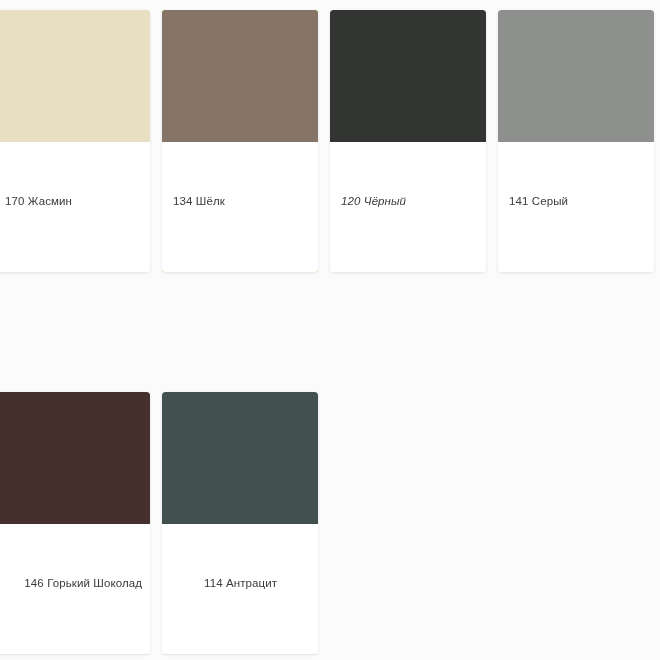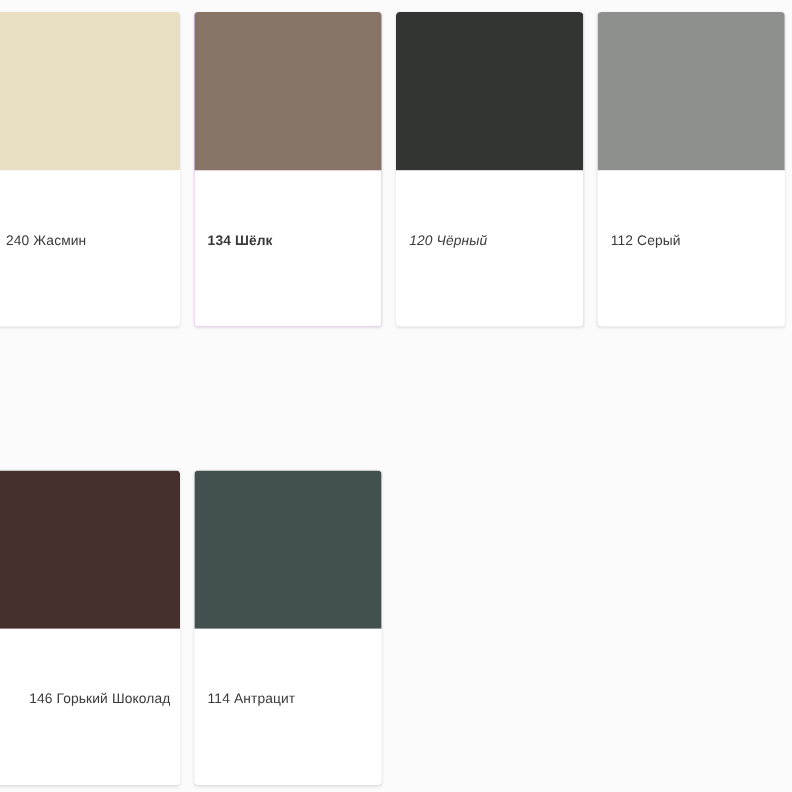--- a/index.html
+++ b/index.html
@@ -81,65 +81,65 @@
 </style>
 </head>
 <body style="background: rgb(250, 251, 250);">
 
 <div class="catalog-grid">
 
   <div class="color-card">
     <div class="card-inner" style="background-color: rgb(255, 255, 255);">
       <div class="swatch" style="background-color: rgb(233, 223, 195);"></div>
       <div class="card-body" style="background-color: rgb(255, 255, 255);">
-        <div class="color-name" style="color: rgb(58, 58, 58);">240 Жасмин</div>
+        <div class="color-name" style="color: rgb(58, 58, 58);">170 Жасмин</div>
       </div>
     </div>
   </div>
 
   <div class="color-card">
-    <div class="card-inner" style="background-color: #f0abfc; font-weight: bold;">
+    <div class="card-inner" style="background-color: #84cc16;">
       <div class="swatch" style="background-color: rgb(134, 117, 102);"></div>
       <div class="card-body" style="background-color: rgb(255, 255, 255);">
         <div class="color-name" style="color: rgb(58, 58, 58);">134 Шёлк</div>
       </div>
     </div>
   </div>
 
   <div class="color-card">
     <div class="card-inner" style="background-color: rgb(255, 255, 255);">
       <div class="swatch" style="background-color: rgb(51, 53, 51);"></div>
       <div class="card-body" style="background-color: rgb(255, 255, 255); font-style: italic;">
         <div class="color-name" style="color: rgb(58, 58, 58);">120 Чёрный</div>
       </div>
     </div>
   </div>
 
   <div class="color-card">
     <div class="card-inner" style="background-color: rgb(255, 255, 255);">
       <div class="swatch" style="background-color: rgb(141, 144, 141);"></div>
       <div class="card-body" style="background-color: rgb(255, 255, 255);">
-        <div class="color-name" style="color: rgb(58, 58, 58);">112 Серый</div>
+        <div class="color-name" style="color: rgb(58, 58, 58);">141 Серый</div>
       </div>
     </div>
   </div>
 
   <div class="row-spacer"></div>
 
   <div class="color-card">
     <div class="card-inner" style="background-color: rgb(255, 255, 255);">
       <div class="swatch" style="background-color: rgb(70, 48, 46);"></div>
       <div class="card-body" style="background-color: rgb(255, 255, 255);">
         <div class="color-name" style="color: rgb(58, 58, 58); text-align: right;">146 Горький Шоколад</div>
       </div>
     </div>
   </div>
 
   <div class="color-card">
     <div class="card-inner" style="background-color: rgb(255, 255, 255);">
       <div class="swatch" style="background-color: rgb(66, 81, 79);"></div>
       <div class="card-body" style="background-color: rgb(255, 255, 255);">
-        <div class="color-name" style="color: rgb(58, 58, 58);">114 Антрацит</div>
+        <div class="color-name" style="color: rgb(58, 58, 58); margin-left: 31px;">114 Антрацит</div>
       </div>
     </div>
   </div>
 
 </div>
 
 </body></html>

